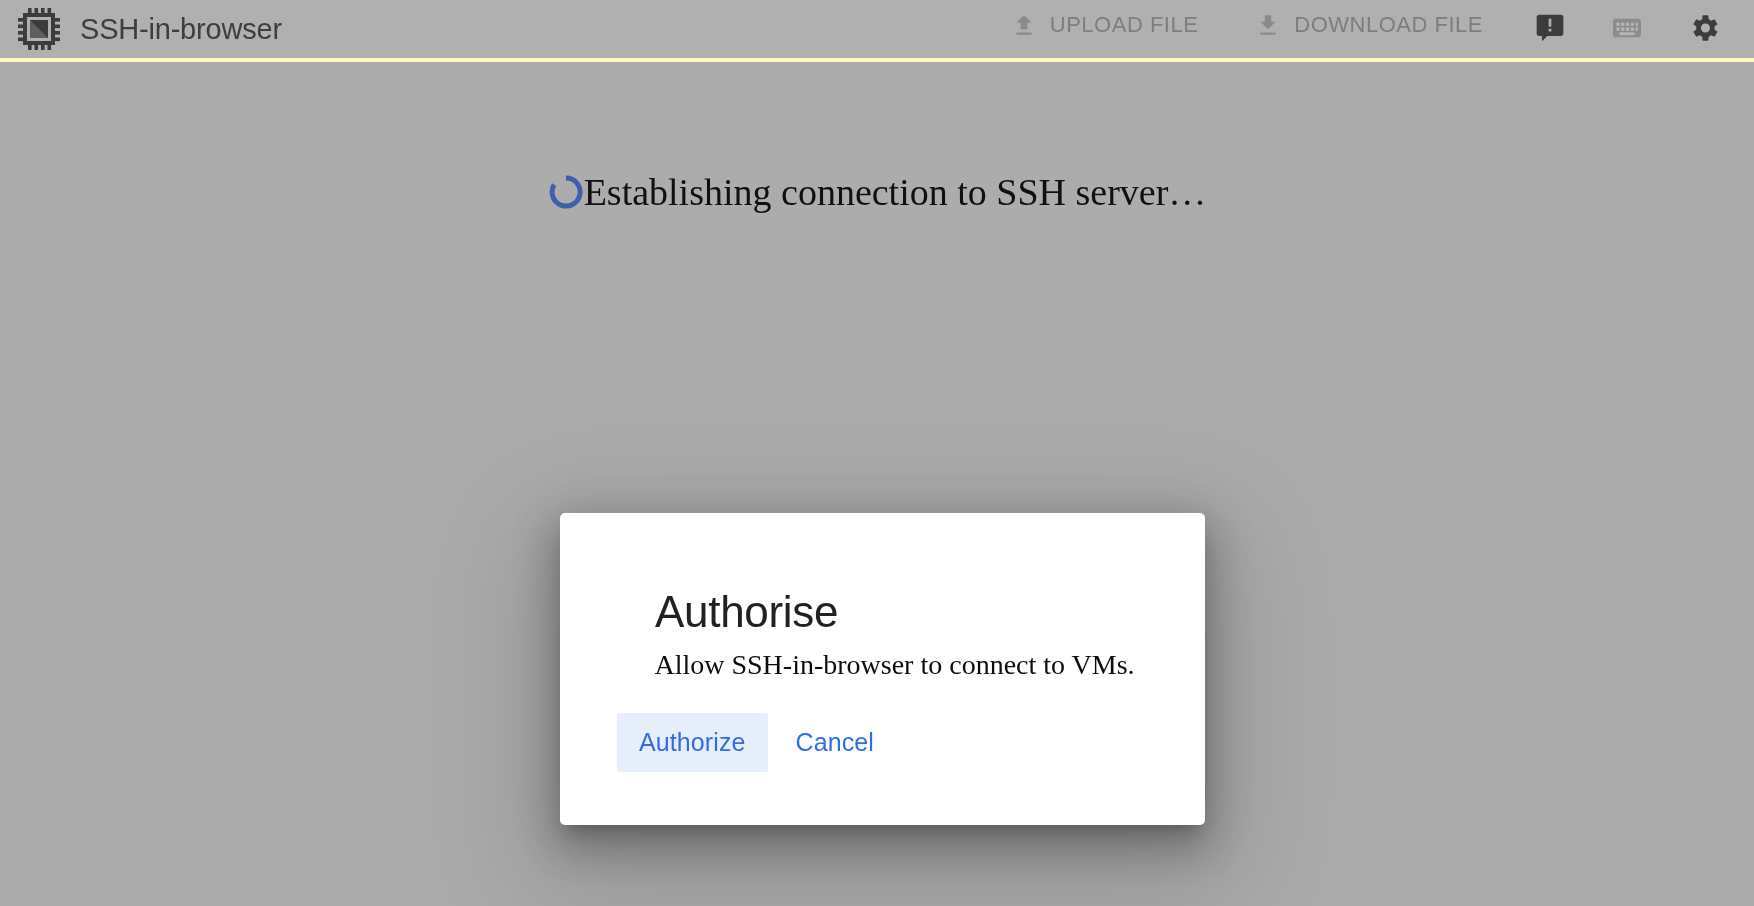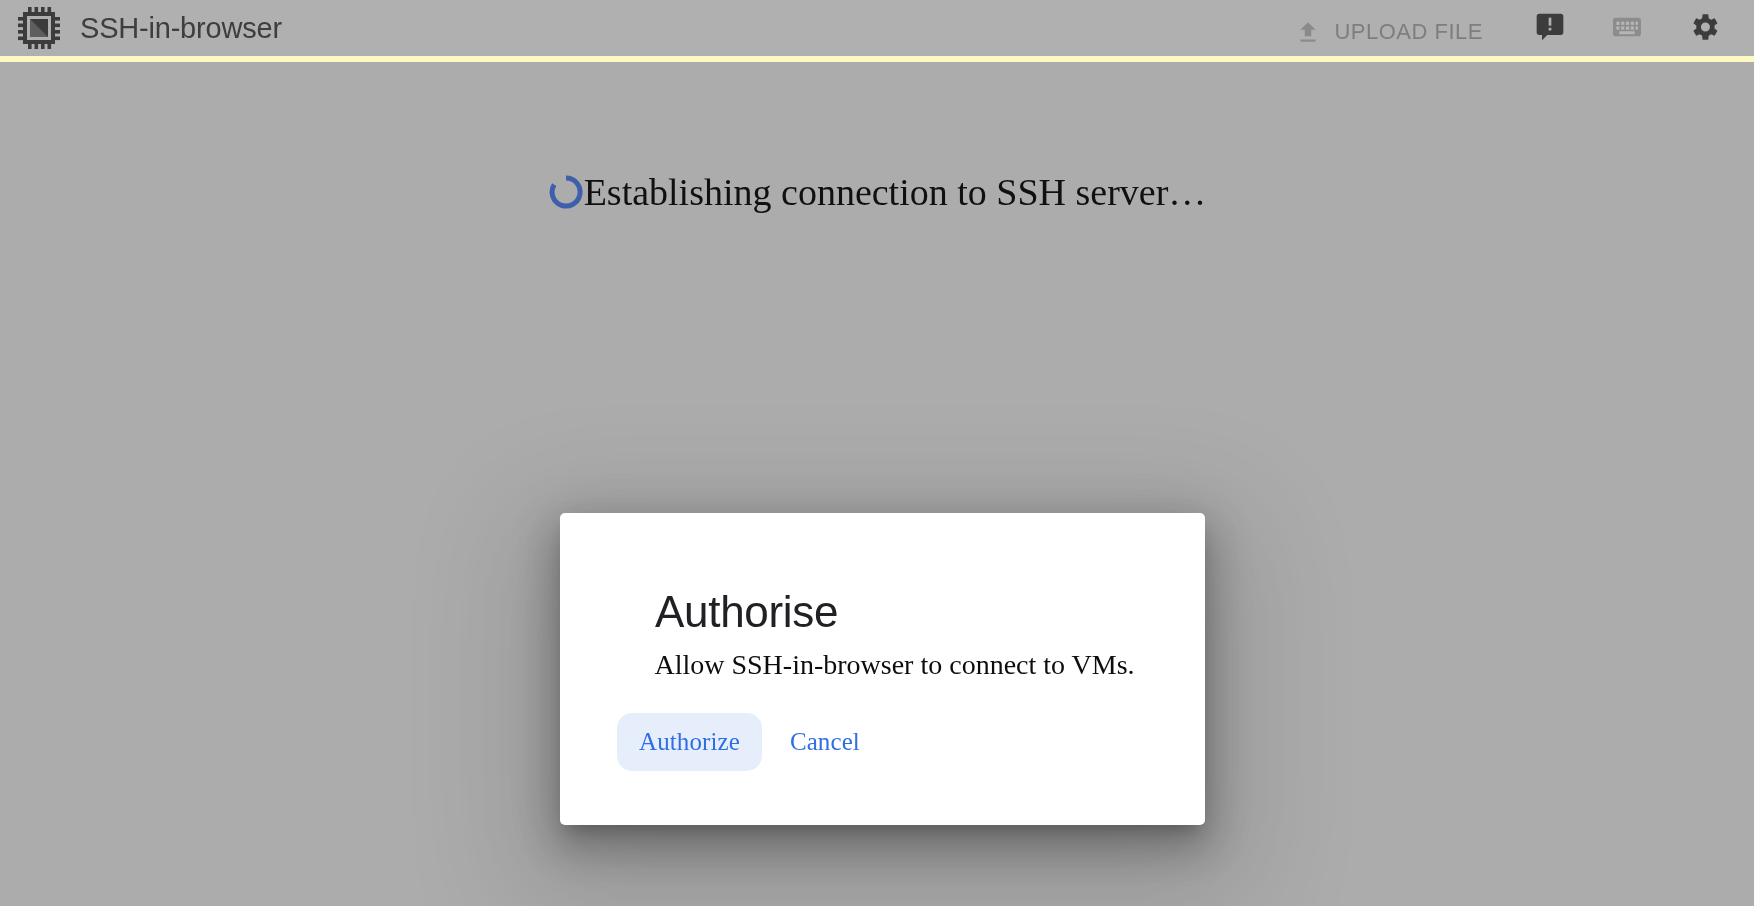--- a/index.html
+++ b/index.html
@@ -18,21 +18,21 @@
 
   
   .appbar {
     position: absolute;
     left: 0;
     top: 0;
     width: 1754px;
     height: 62px;
     box-sizing: border-box;
     background: #b0b0b0;
-    border-bottom: 6px solid #fef9c3;
+    border-bottom: 4px solid #fef9c3;
     display: flex;
     align-items: center;
     padding: 0 18px 0 16px;
   }
   .brand {
     display: flex;
     align-items: center;
     gap: 18px;
     flex: 0 0 auto;
   }
@@ -46,21 +46,21 @@
     font-size: 29px;
     color: #3e3e3e;
     font-weight: 400;
     letter-spacing: -0.2px;
     white-space: nowrap;
   }
   .appbar-spacer { flex: 1 1 auto; }
 
   .bar-actions {
     display: flex;
-    align-items: flex-end;
+    align-items: flex-start;
     gap: 13px;
   }
   .text-action {
     display: flex;
     align-items: center;
     gap: 13px;
     padding: 8px 22px;
     color: #7e7e7e;
     font-size: 22px;
     letter-spacing: 0.5px;
@@ -152,26 +152,26 @@
   }
   .modal-actions {
     position: absolute;
     left: 57px;
     top: 200px;
     display: flex;
     align-items: center;
     gap: 6px;
   }
   .btn {
-    font-family: Liberation Serif, serif;
+    font-family: Liberation Sans, sans-serif;
     font-size: 25px;
     color: #2f6ee4;
     background: transparent;
     border: none;
-    border-radius: 15px;
+    border-radius: 3px;
     padding: 15px 22px;
     cursor: pointer;
     letter-spacing: 0.1px;
   }
   .btn-focused {
     background: #e7eefb;
   }
 </style>
 </head>
 <body>
@@ -219,20 +219,28 @@
 
     <button class="text-action">
       <span class="arrow-icon">
         <svg viewBox="0 0 24 24" width="26" height="26" aria-hidden="true">
           <path fill="#8a8a8a" d="M9 16h6v-6h4l-7-7-7 7h4v6zm-4 3h14v2H5v-2z"></path>
         </svg>
       </span>
       <span>UPLOAD FILE</span>
     </button>
 
+    <button class="text-action">
+      <span class="arrow-icon">
+        <svg viewBox="0 0 24 24" width="26" height="26" aria-hidden="true">
+          <path fill="#8a8a8a" d="M9 3h6v6h4l-7 7-7-7h4V3zm-4 16h14v2H5v-2z"></path>
+        </svg>
+      </span>
+      <span>DOWNLOAD FILE</span>
+    </button>
 
     <button class="icon-action">
       <span>
         <svg viewBox="0 0 24 24" width="32" height="32" aria-hidden="true">
           <path fill="#3c3c3c" d="M20 2H4a2 2 0 0 0-2 2v12a2 2 0 0 0 2 2h2v4l4-4h10a2 2 0 0 0 2-2V4a2 2 0 0 0-2-2z"></path>
           <rect x="11" y="5" width="2" height="6" fill="#b0b0b0"></rect>
           <rect x="11" y="12.6" width="2" height="2" fill="#b0b0b0"></rect>
         </svg>
       </span>
     </button>

